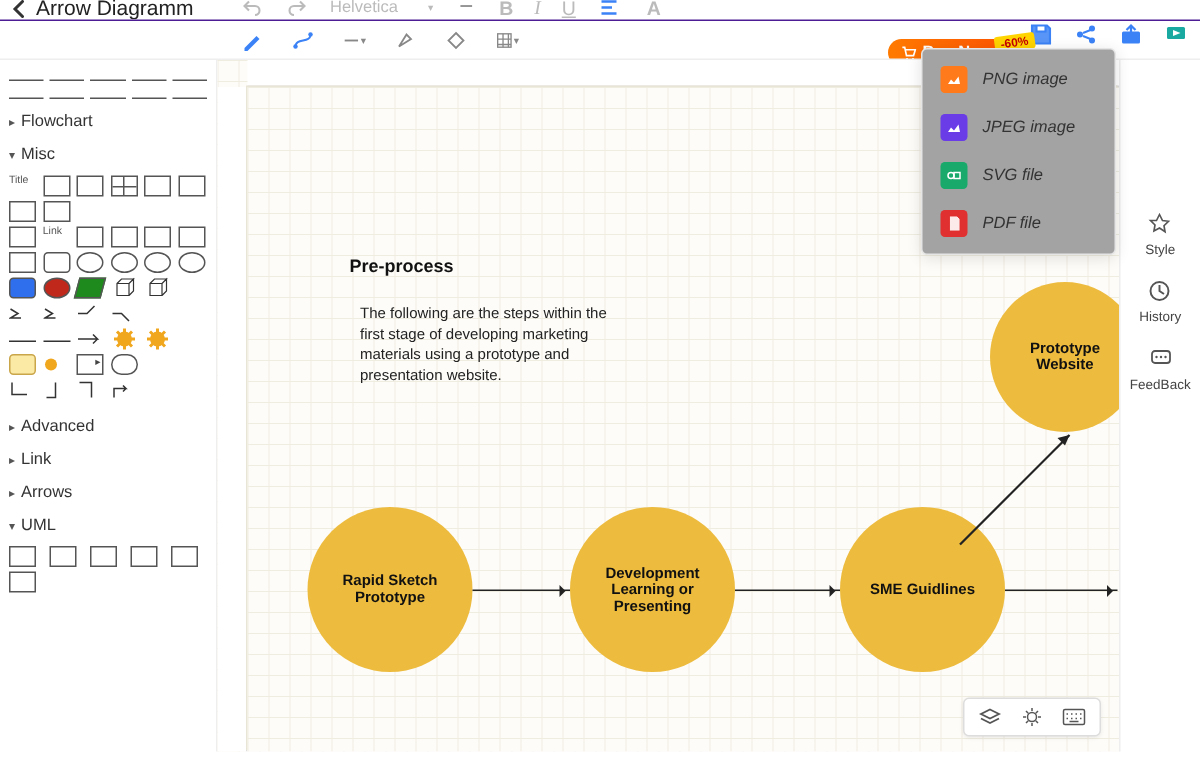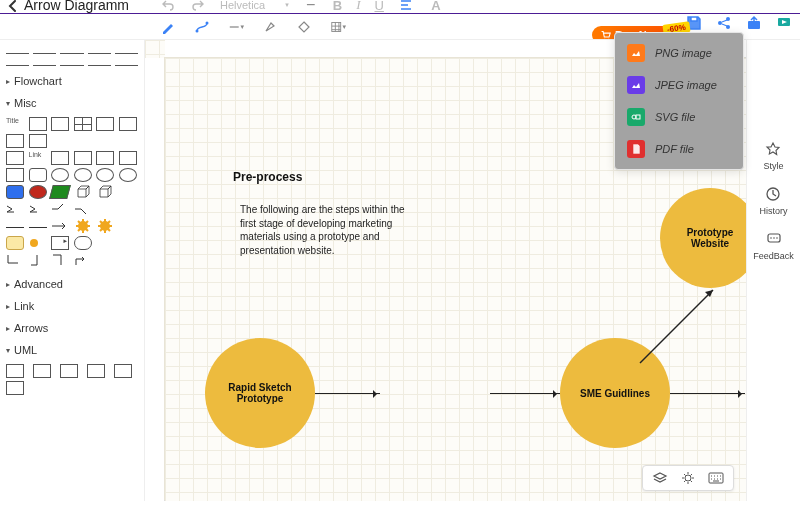--- a/index.html
+++ b/index.html
@@ -366,20 +366,23 @@
 
   <div class="canvas-wrap">
     <div class="ruler-top"></div>
     <div class="ruler-left"></div>
     <div class="canvas-inner">
       <div class="ptitle">Pre-process</div>
       <div class="pdesc">The following are the steps within the first stage of developing marketing materials using a prototype and presentation website.</div>
       <div class="node n1">
           <span>Rapid Sketch Prototype</span>
         </div>
+      <div class="node n2">
+          <span>Development Learning or Presenting</span>
+        </div>
       <div class="node n3">
           <span>SME Guidlines</span>
         </div>
       <div class="node n4">
           <span>Prototype Website</span>
         </div>
       <div class="edge e1"></div>
       <div class="edge e2"></div>
       <div class="edge e3"></div>
       <div class="ediag">

